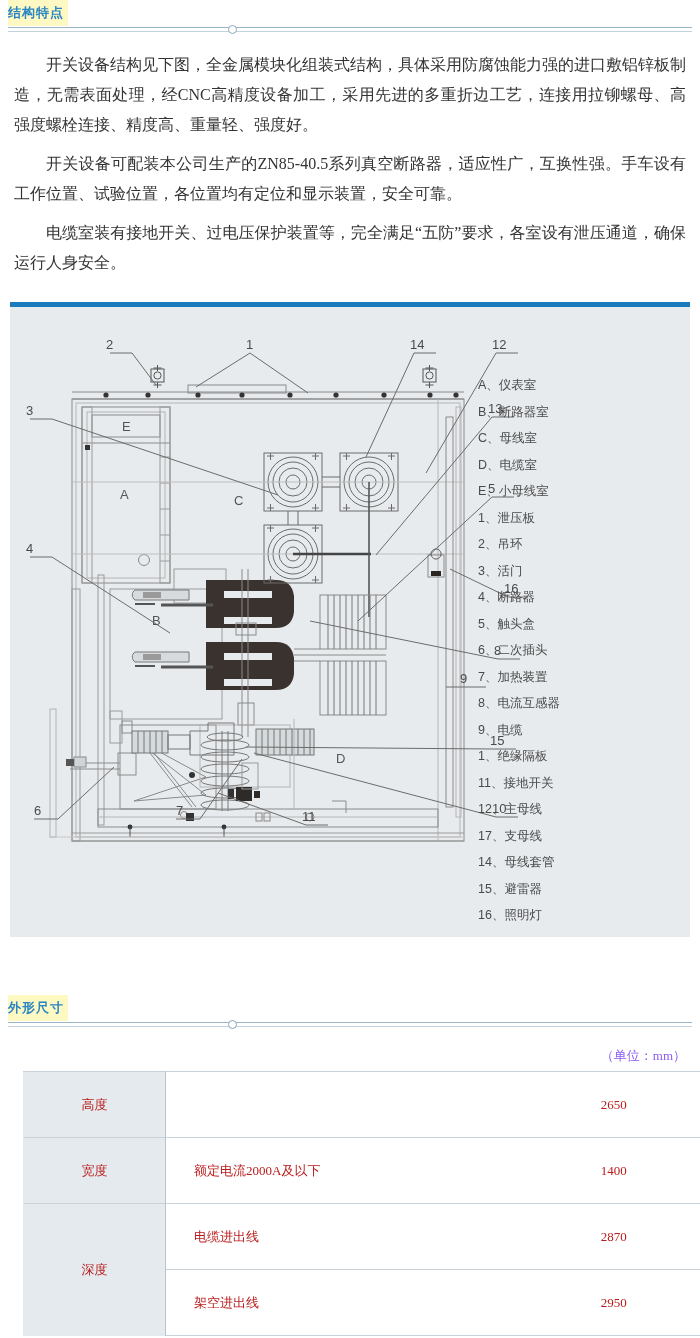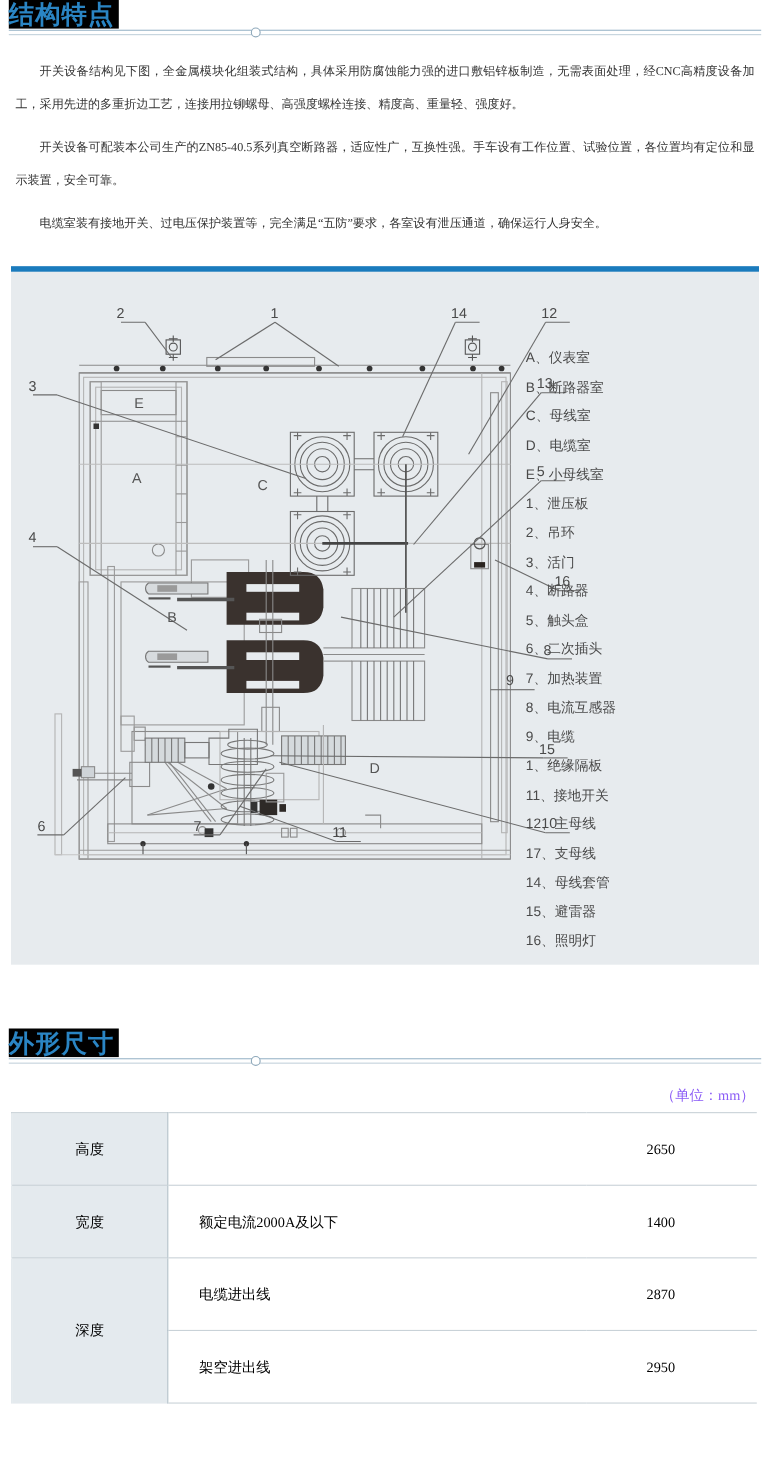--- a/index.html
+++ b/index.html
@@ -14,29 +14,29 @@
   }
 
   
   .section-head{
     position:relative;
     height:40px;
     margin:0;
     padding:0 0 0 8px;
   }
   .section-head .title{
-    font-size:23px;
+    font-size:13px;
     font-weight:700;
     color:#2a85c4;
     letter-spacing:1px;
     line-height:26px;
     display:inline-block;
     position:relative;
     z-index:3;
-    background:#000000;
+    background:#fef9c3;
     padding-right:4px;
   }
   .rule-wrap{
     position:absolute;
     left:8px; right:8px;
     bottom:7px;
     height:6px;
     z-index:1;
   }
   .rule-wrap .l1{
@@ -54,21 +54,21 @@
     border-radius:50%;
     border:1px solid #8fa9bb;
     background:#fff;
     z-index:2;
   }
 
   
   .prose{ padding:10px 14px 0 14px; }
   .prose p{
     margin:0 0 9px 0;
-    font-size:11px;
+    font-size:16px;
     line-height:30px;
     text-indent:2em;
     text-align:justify;
     color:#333;
     font-family:"Liberation Serif","DejaVu Serif",serif;
   }
 
   
   .diagram-panel{
     position:relative;
@@ -95,24 +95,24 @@
   
   .unit-note{
     text-align:right;
     padding:12px 14px 6px 0;
     font-size:13px;
     color:#8b5cf6;
     font-family:"Liberation Serif","DejaVu Serif",serif;
   }
   table.dims{
     width:678px;
-    margin:0 10px;
+    margin:0 23px;
     border-collapse:collapse;
     font-size:13px;
-    color:#000000;
+    color:#b91c1c;
     font-family:"Liberation Serif","DejaVu Serif",serif;
   }
   table.dims td{
     border-top:1px solid #c9d2d8;
     height:66px;
     vertical-align:middle;
   }
   table.dims tr:last-child td{ border-bottom:1px solid #c9d2d8; }
   td.rowhead{
     width:142px;

